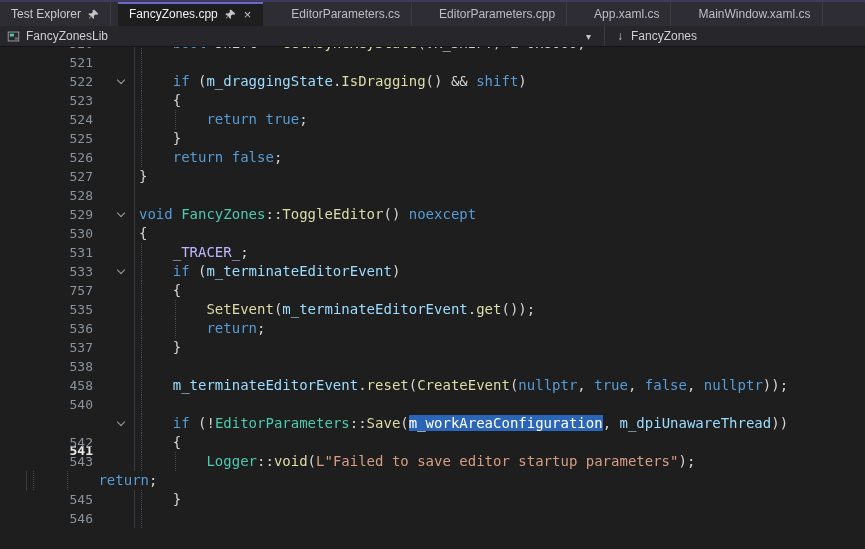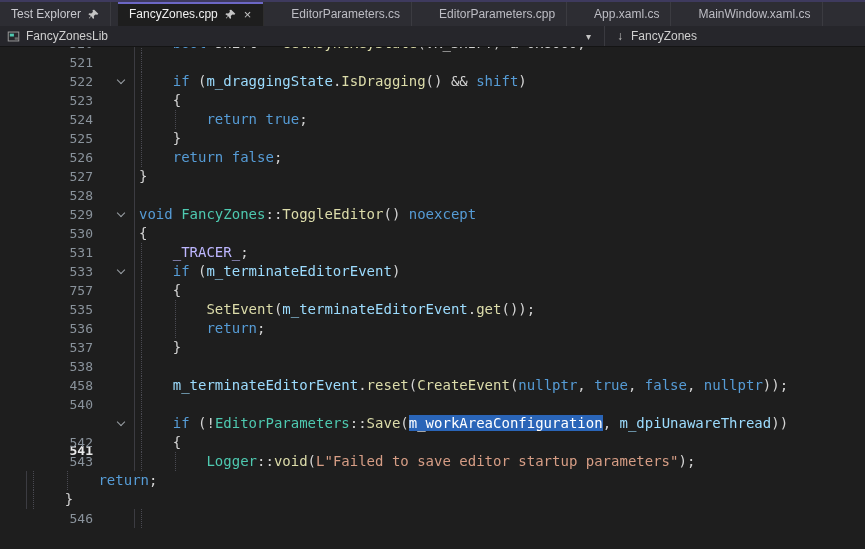--- a/index.html
+++ b/index.html
@@ -223,20 +223,21 @@
         <div class="row">
           <span class="ln">543</span>
           <span class="fold"></span>
           <span class="code"><span class="guide" style="left: 6px;"></span><span class="guide" style="left: 39.6px;"></span><span class="tok-p">        </span><span class="tok-t">Logger</span><span class="tok-p">::</span><span class="tok-f">void</span><span class="tok-p">(</span><span class="tok-s">L"Failed to save editor startup parameters"</span><span class="tok-p">);</span></span>
         </div>
         <div class="row">
           <span class="fold"></span>
           <span class="code"><span class="guide" style="left: 6px;"></span><span class="guide" style="left: 39.6px;"></span><span class="tok-p">        </span><span class="tok-k">return</span><span class="tok-p">;</span></span>
         </div>
         <div class="row">
+          <span class="ln">545</span>
           <span class="fold"></span>
           <span class="code"><span class="guide" style="left: 6px;"></span><span class="tok-p">    }</span></span>
         </div>
         <div class="row">
           <span class="ln">546</span>
           <span class="fold"></span>
           <span class="code"><span class="guide" style="left: 6px;"></span></span>
         </div>
       </div>
   </div>

